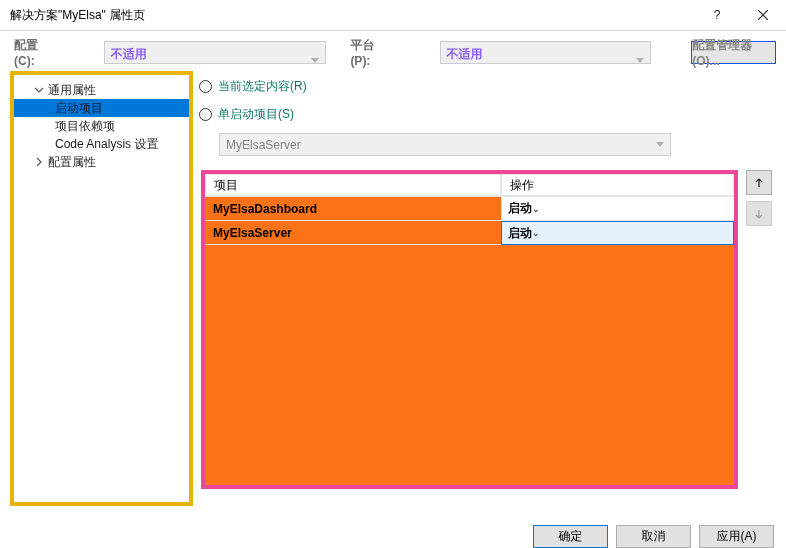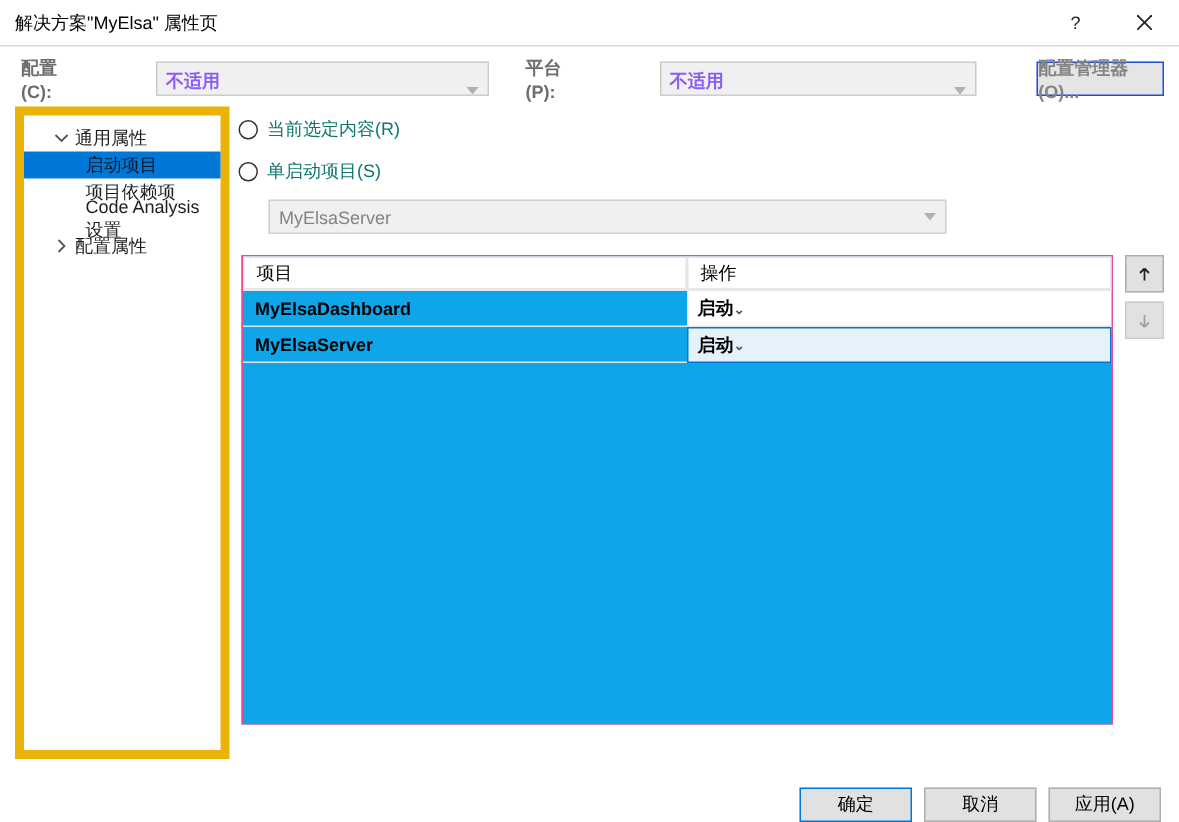--- a/index.html
+++ b/index.html
@@ -13,37 +13,37 @@
 
   .config-row { height: 30px; padding: 12px 10px 0 14px; display: flex; align-items: center; gap: 24px; font-weight: bold; }
   .cfg-label { color: #6d6d6d; }
   .cfg-combo { background: #f0f0f0; border: 1px solid #cccccc; color: #8b5cf6; height: 23px; display: flex; align-items: flex-end; justify-content: space-between; padding: 0 6px; margin-left: 28px; }
   .cfg-combo.cfg1 { width: 261px; }
   .cfg-combo.cfg2 { width: 248px; margin-right: 16px; }
   .cfg-btn { width: 100px; height: 23px; background: #e5e5e5; border: 1px solid #1d4ed8; color: #838383; display: flex; align-items: center; justify-content: center; }
   .caret { width: 0; height: 0; border-left: 4px solid transparent; border-right: 4px solid transparent; border-top: 5px solid #b0b0b0; }
 
   .body { display: flex; padding: 10px; gap: 6px; height: 455px; }
-  .tree { width: 183px; border: 6px solid #eab308; background: #fff; padding-top: 6px; }
+  .tree { width: 183px; border: 4px solid #eab308; background: #fff; padding-top: 6px; }
   .tree-row { display: flex; align-items: center; height: 18px; padding-left: 6px; gap: 4px; color: #1e1e1e; }
   .tree-row.selected { background: #0078d7; color: #0f172a; }
   .tree-indent1 { padding-left: 20px; }
   .tree-indent2 { padding-left: 41px; }
   .tree-toggle { width: 10px; height: 10px; display: inline-flex; align-items: center; justify-content: center; }
 
   .content { flex: 1; padding-top: 6px; }
   .radio-row { display: flex; align-items: center; gap: 6px; height: 18px; margin-bottom: 10px; }
   .radio-outer { width: 13px; height: 13px; border-radius: 50%; border: 1px solid #333; background: #fff; display: inline-flex; align-items: center; justify-content: center; }
   .radio-inner { width: 5px; height: 5px; border-radius: 50%; background: #333; }
   .radio-label { color: #0f766e; }
 
   .single-combo { margin: 0 0 14px 20px; width: 452px; height: 23px; background: #f0f0f0; border: 1px solid #d0d0d0; color: #838383; display: flex; align-items: center; justify-content: space-between; padding: 0 6px; }
 
   .multi-panel { margin-left: 2px; display: flex; gap: 8px; }
-  .grid-wrap { width: 581px; border: 1px solid #ec4899; background: #0ea5e9; }
+  .grid-wrap { width: 537px; border: 4px solid #ec4899; background: #f97316; }
   .grid-header { display: flex; height: 23px; background: #fff; border-bottom: 1px solid #e5e5e5; }
   .grid-header > div { display: flex; align-items: center; padding: 0 8px; border: 1px solid #e5e5e5; }
   .gh-name { width: 296px; border-right: 1px solid #e5e5e5; }
   .gh-action { flex: 1; }
   .grid-row { display: flex; height: 24px; font-weight: bold; }
   .grid-cell-name { width: 296px; padding: 0 8px; display: flex; align-items: center; border-bottom: 1px solid #e5e5e5; }
   .grid-cell-action { flex: 1; border-left: 1px solid #e5e5e5; border-bottom: 1px solid #e5e5e5; display: flex; align-items: center; justify-content: flex-start; padding: 0 6px; background: #fff; }
   .grid-cell-action.focused { border: 1px solid #0078d7; background: #e5f1fb; }
   .grid-body-fill { height: 240px; }
   .small-caret { font-size: 9px; color: #555; }

